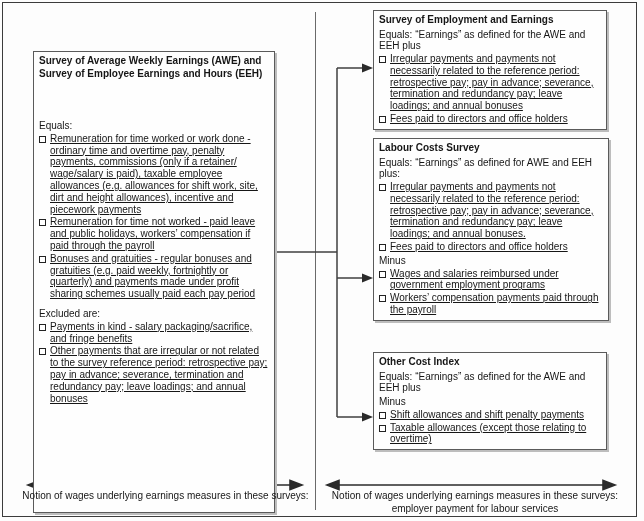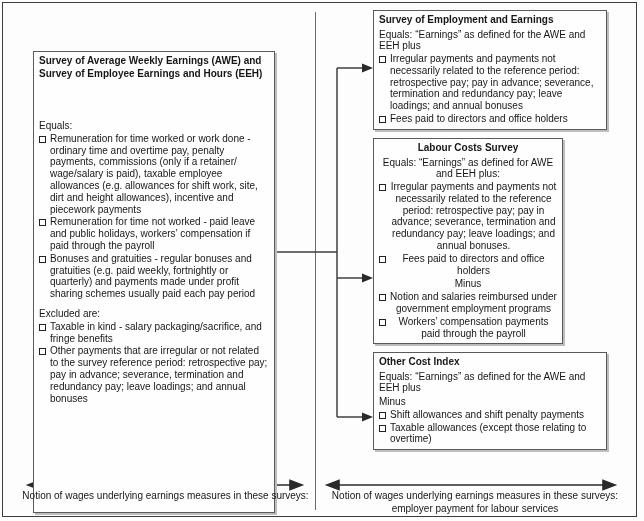--- a/index.html
+++ b/index.html
@@ -14,25 +14,25 @@
   }
   .box{
     position:absolute;background:#fefefe;border:1px solid #5a5a5a;
     box-shadow:2px 2px 0 0 #bdbdbd;
     padding:3px 5px 4px 5px;box-sizing:border-box;
     font-size:10px;line-height:1.18;
   }
   .box .title{font-weight:bold;font-size:10px;line-height:1.25;margin-bottom:2px;}
   #left-box{left:33px;top:13px;width:242px;height:462px;margin-top:38px;}
   #right-box-0{left:373px;top:10px;width:234px;}
-  #right-box-1{left:373px;top:138px;width:190px;text-align:center;}
+  #right-box-1{left:373px;top:138px;width:236px;}
   #right-box-2{left:373px;top:352px;width:234px;}
   .row{margin-top:1px;}
   .row.plain{margin-top:2px;}
-  .row.bullet{display:flex;}
+  .row.bullet{display:flex;text-decoration:underline;}
   .row .sq{
     flex:0 0 auto;width:5px;height:5px;border:1px solid #222;
     margin:3px 4px 0 0;background:#fff;
   }
   .row.gap-large{margin-top:40px;}
   .row.gap-small{margin-top:8px;}
   svg.overlay{position:absolute;left:0;top:0;pointer-events:none;}
   .note{
     position:absolute;text-align:center;font-size:10px;line-height:1.25;
   }
@@ -85,21 +85,21 @@
           <span class="sq"></span>
           <span>Remuneration for time not worked - paid leave and public holidays, workers’ compensation if paid through the payroll</span>
         </div>
         <div class="row bullet">
           <span class="sq"></span>
           <span>Bonuses and gratuities - regular bonuses and gratuities (e.g. paid weekly, fortnightly or quarterly) and payments made under profit sharing schemes usually paid each pay period</span>
         </div>
         <div class="row plain gap-small">Excluded are:</div>
         <div class="row bullet">
           <span class="sq"></span>
-          <span>Taxable in kind - salary packaging/sacrifice, and fringe benefits</span>
+          <span>Payments in kind - salary packaging/sacrifice, and fringe benefits</span>
         </div>
         <div class="row bullet">
           <span class="sq"></span>
           <span>Other payments that are irregular or not related to the survey reference period: retrospective pay; pay in advance; severance, termination and redundancy pay; leave loadings; and annual bonuses</span>
         </div>
       </div>
   </div>
 
   <div class="box" id="right-box-0">
     <div class="title">Survey of Employment and Earnings</div>
@@ -124,21 +124,21 @@
           <span class="sq"></span>
           <span>Irregular payments and payments not necessarily related to the reference period: retrospective pay; pay in advance; severance, termination and redundancy pay; leave loadings; and annual bonuses.</span>
         </div>
         <div class="row bullet">
           <span class="sq"></span>
           <span>Fees paid to directors and office holders</span>
         </div>
         <div class="row plain">Minus</div>
         <div class="row bullet">
           <span class="sq"></span>
-          <span>Notion and salaries reimbursed under government employment programs</span>
+          <span>Wages and salaries reimbursed under government employment programs</span>
         </div>
         <div class="row bullet">
           <span class="sq"></span>
           <span>Workers’ compensation payments paid through the payroll</span>
         </div>
       </div>
   </div>
 
   <div class="box" id="right-box-2">
     <div class="title">Other Cost Index</div>

